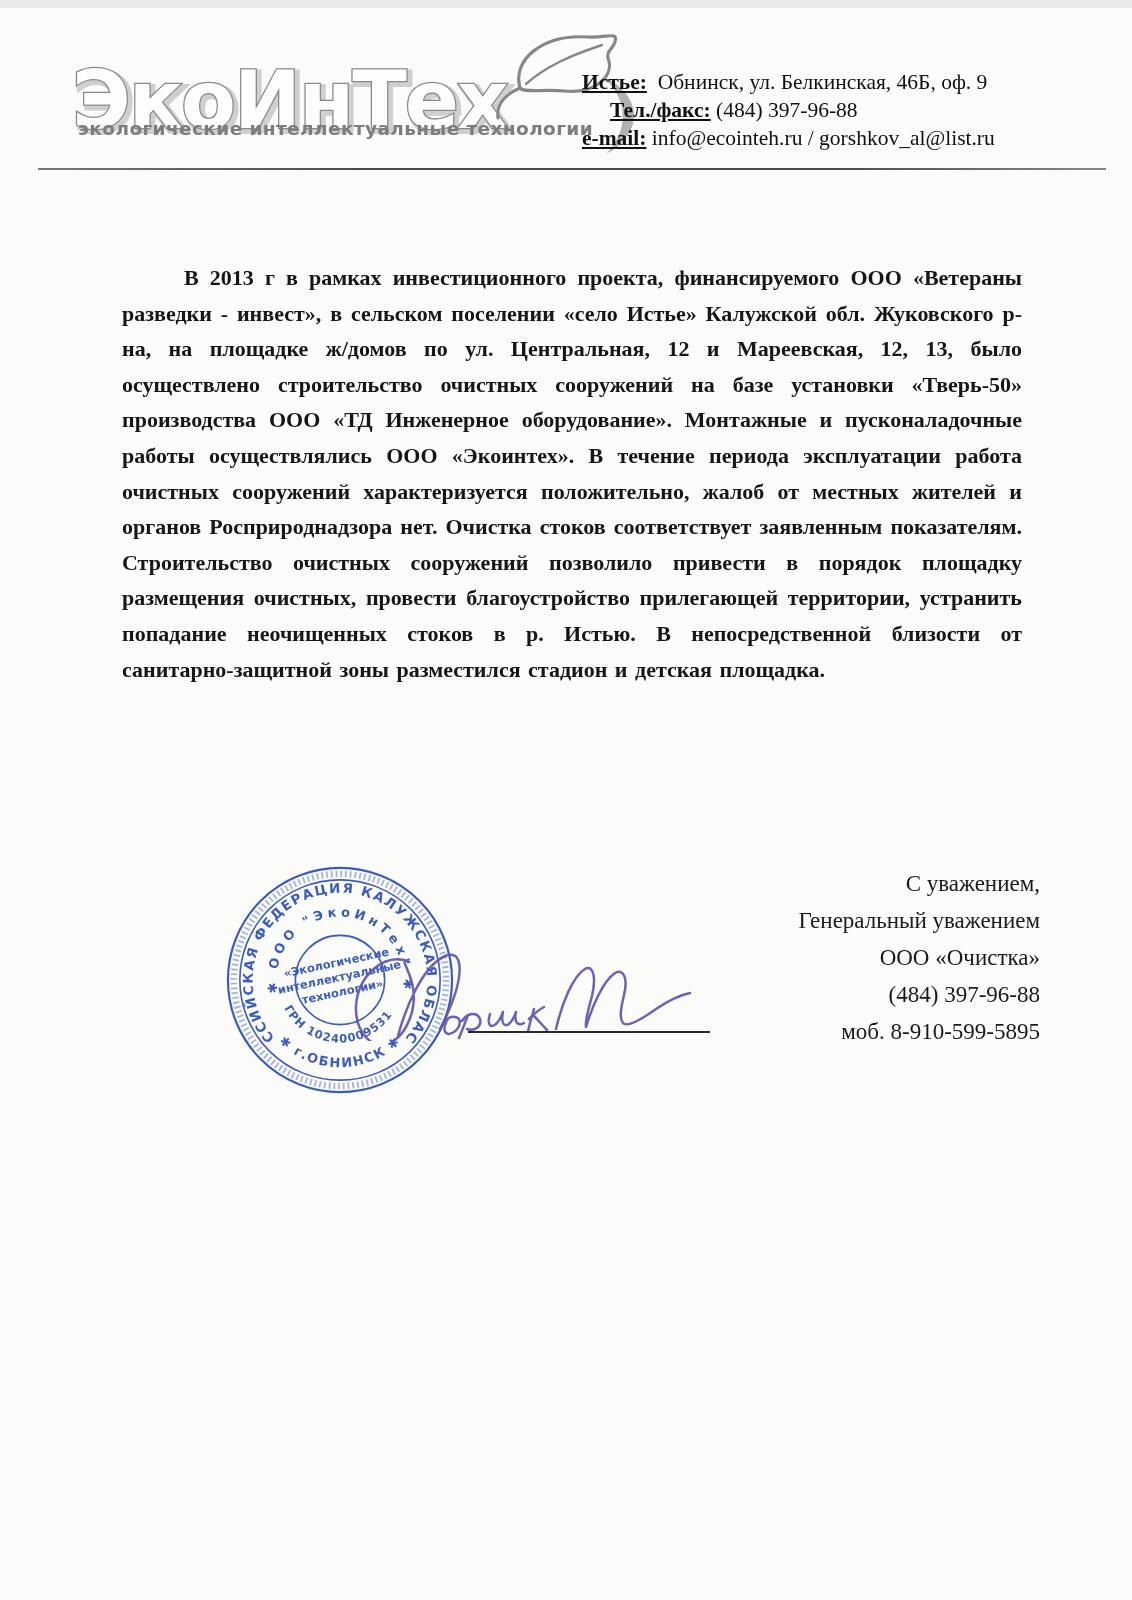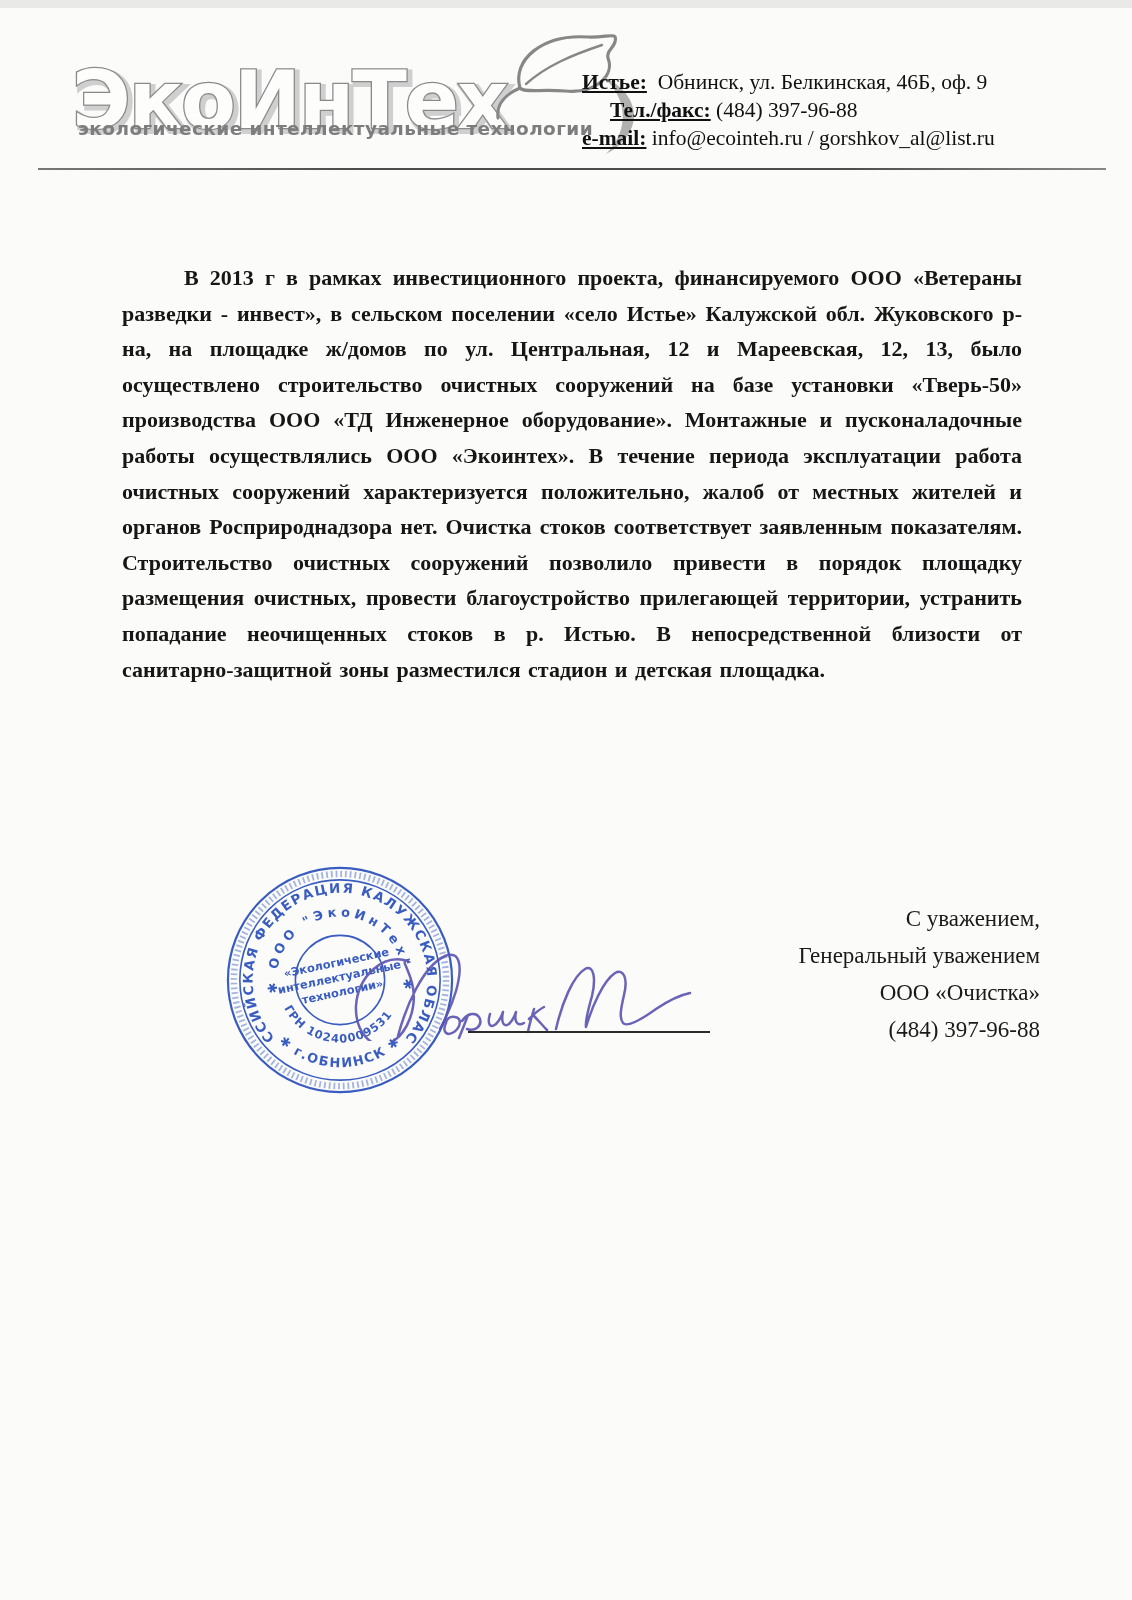--- a/index.html
+++ b/index.html
@@ -35,21 +35,21 @@
   
   .stamp-svg{position:absolute;left:222px;top:854px;width:236px;height:236px;opacity:.93;}
   .stamp-svg text{font-family:"DejaVu Sans", sans-serif;font-weight:700;}
   
   .signature-svg{position:absolute;left:328px;top:903px;width:372px;height:130px;}
   .sig-underline{
     position:absolute;left:468px;top:1023px;width:242px;height:2px;background:#2a2a2a;
   }
   
   .signoff{
-    position:absolute;right:92px;top:892px;width:520px;
+    position:absolute;right:92px;top:857px;width:520px;
     font-size:23px;line-height:37px;text-align:right;color:#1a1a1a;
     white-space:nowrap;
   }
   .scan-edge{
     position:absolute;left:0;bottom:0;width:100%;height:5px;
     background:linear-gradient(90deg,#b9b9b7 0%,#d8d8d6 18%,#f2f2f0 40%,#cfcfcd 78%,#9d9d9b 100%);
     opacity:.8;
   }
 </style>
 </head>
@@ -136,16 +136,17 @@
              M 206,105 C 211,110 215,115 219,119
              M 228,118 C 234,92 245,65 257,58 C 266,53 268,68 264,85 C 260,99 257,110 258,116 C 264,96 275,70 287,62 C 296,57 300,68 296,84 C 293,97 291,107 295,112 C 299,117 314,108 328,98 C 340,90 352,84 362,82"></path>
   </svg>
   <div class="sig-underline"></div>
 
   <div class="signoff">
     <div>С уважением,</div>
     <div>Генеральный уважением</div>
     <div>ООО «Очистка»</div>
     <div>(484) 397-96-88</div>
+    <div>моб. 8-910-599-5895</div>
   </div>
 
   <div class="scan-edge"></div>
 </div>
 
 </body></html>

